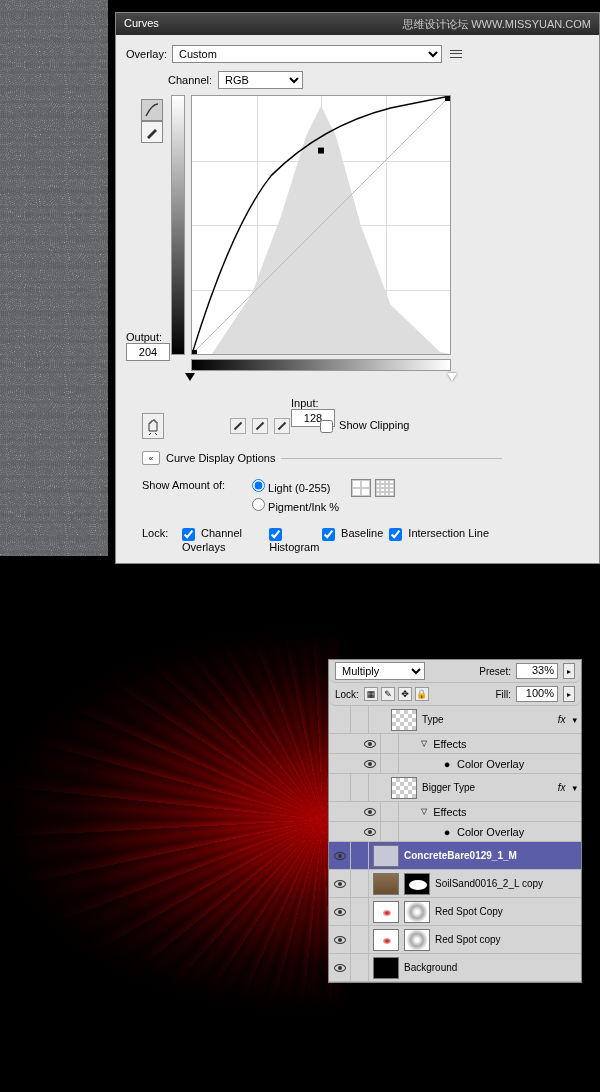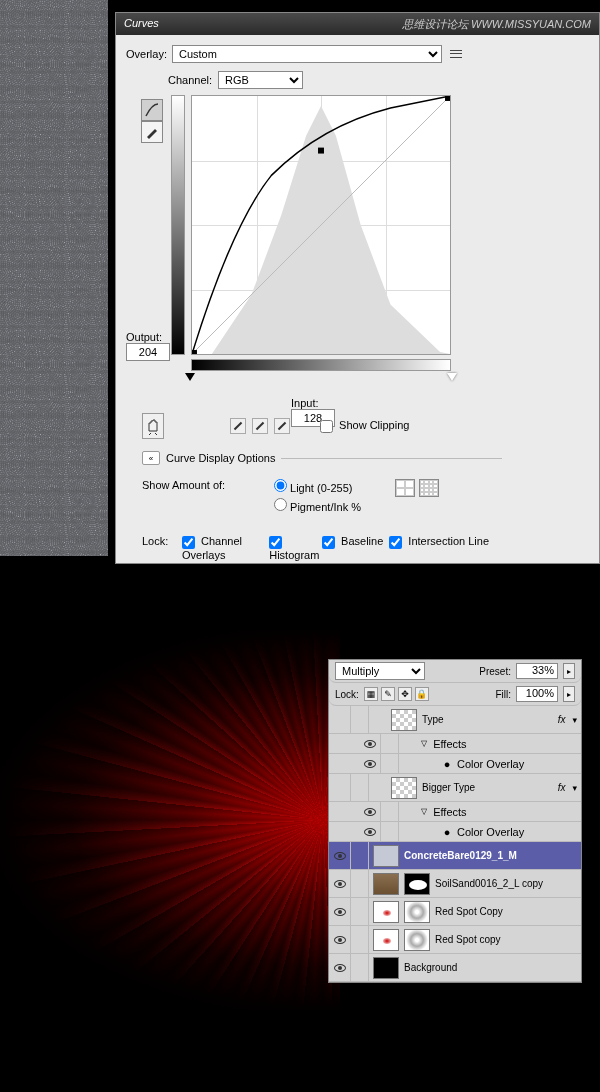--- a/index.html
+++ b/index.html
@@ -4,21 +4,21 @@
 <style>
 * { margin: 0; padding: 0; box-sizing: border-box; font-family: Tahoma, sans-serif; font-size: 11px; }
 body { width: 600px; height: 1092px; background: #000; position: relative; overflow: hidden; }
 
 
 .texture-strip { position: absolute; left: 0; top: 0; width: 108px; height: 556px; background: #c5c8d5; overflow: hidden; }
 .texture-pattern { width: 100%; height: 100%; background: repeating-radial-gradient(circle at 10% 10%, #333 0px, transparent 2px), repeating-radial-gradient(circle at 30% 25%, #444 0px, transparent 1px), repeating-radial-gradient(circle at 70% 60%, #222 0px, transparent 2px), repeating-radial-gradient(circle at 50% 80%, #555 0px, transparent 1px); background-size: 30px 30px, 20px 20px, 25px 25px, 15px 15px; opacity: 0.7; }
 
 
 .curves-dialog { position: absolute; left: 115px; top: 12px; width: 485px; height: 552px; background: #ebebeb; border: 1px solid #888; box-shadow: 2px 2px 8px rgba(0,0,0,0.5); }
-.dialog-titlebar { height: 22px; background: linear-gradient(#4a4a4a, #2a2a2a); color: #fff; padding: 4px 8px; display: flex; justify-content: space-between; font-style: italic; }
+.dialog-titlebar { height: 22px; background: linear-gradient(#4a4a4a, #2a2a2a); color: #fff; padding: 4px 8px; display: flex; justify-content: space-between; }
 .dialog-titlebar .watermark { color: #ccc; font-size: 10px; }
 .dialog-body { padding: 10px; position: relative; }
 .side-buttons { position: absolute; right: 10px; top: 10px; width: 76px; display: flex; flex-direction: column; gap: 6px; }
 .ps-btn { height: 21px; background: linear-gradient(#fdfdfd, #e2e2e2); border: 1px solid #888; border-radius: 3px; text-align: center; line-height: 18px; cursor: pointer; }
 .ps-btn u { text-decoration: underline; }
 .preview-row { margin-top: 14px; }
 input[type=checkbox] { vertical-align: middle; margin-right: 3px; }
 
 .preset-row { display: flex; align-items: center; gap: 6px; margin-bottom: 8px; }
 .preset-row label { text-align: right; width: 40px; }
@@ -57,21 +57,21 @@
 .eyedropper { width: 16px; height: 16px; border: 1px solid #aaa; background: #f0f0f0; display: inline-block; position: relative; }
 .eyedropper::after { content: ''; position: absolute; width: 2px; height: 10px; background: #333; transform: rotate(45deg); left: 6px; top: 2px; }
 .show-clipping { margin-left: 20px; }
 
 .hand-tool { width: 22px; height: 26px; border: 1px solid #999; background: #f0f0f0; display: flex; align-items: center; justify-content: center; font-size: 14px; }
 
 .options-section { position: absolute; left: 26px; top: 416px; width: 360px; }
 .expand-btn { width: 18px; height: 14px; border: 1px solid #999; border-radius: 2px; background: #fff; display: inline-flex; align-items: center; justify-content: center; font-size: 8px; margin-right: 6px; }
 .options-title { display: flex; align-items: center; margin-bottom: 14px; }
 .options-title .line { flex: 1; height: 1px; background: #bbb; margin-left: 6px; }
-.show-amount { margin-bottom: 18px; display: flex; gap: 22px; }
+.show-amount { margin-bottom: 10px; display: flex; }
 .show-amount .lbl { width: 110px; }
 .radio-group label { display: block; margin-bottom: 4px; }
 .grid-icons { display: inline-flex; gap: 4px; margin-left: 12px; vertical-align: top; }
 .grid-icon { width: 20px; height: 18px; border: 1px solid #888; background: #fff; display: grid; }
 .grid-icon.g4 { grid-template: repeat(2,1fr)/repeat(2,1fr); }
 .grid-icon.g10 { grid-template: repeat(4,1fr)/repeat(4,1fr); }
 .grid-icon div { border: 0.5px solid #ccc; }
 .show-checks { display: flex; }
 .show-checks .col { display: flex; flex-direction: row; gap: 6px; }
 .show-checks .lbl { width: 40px; }

